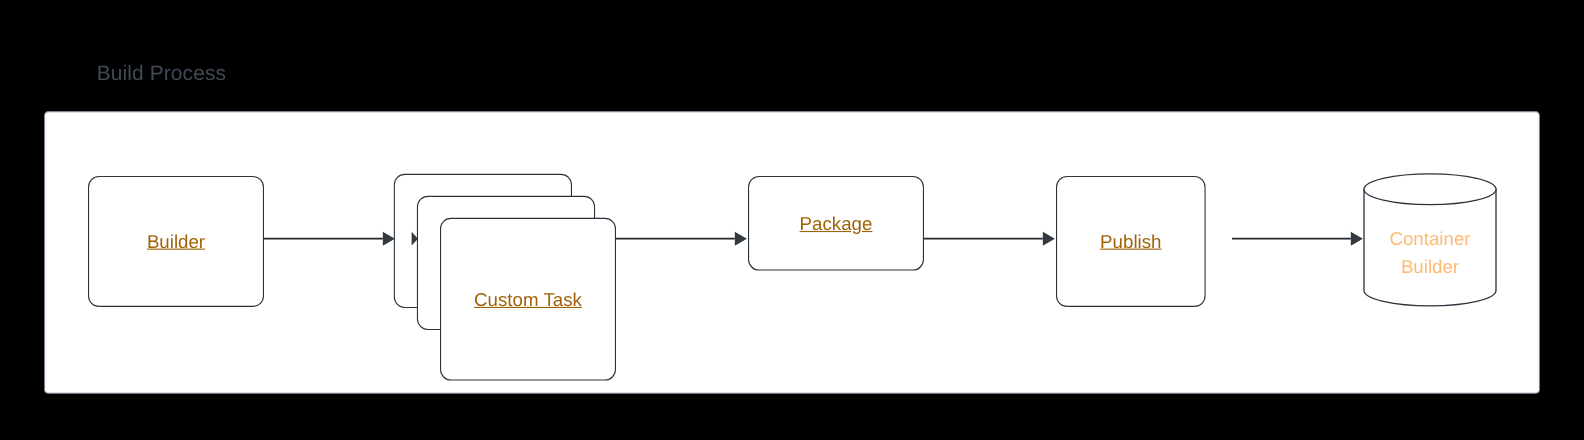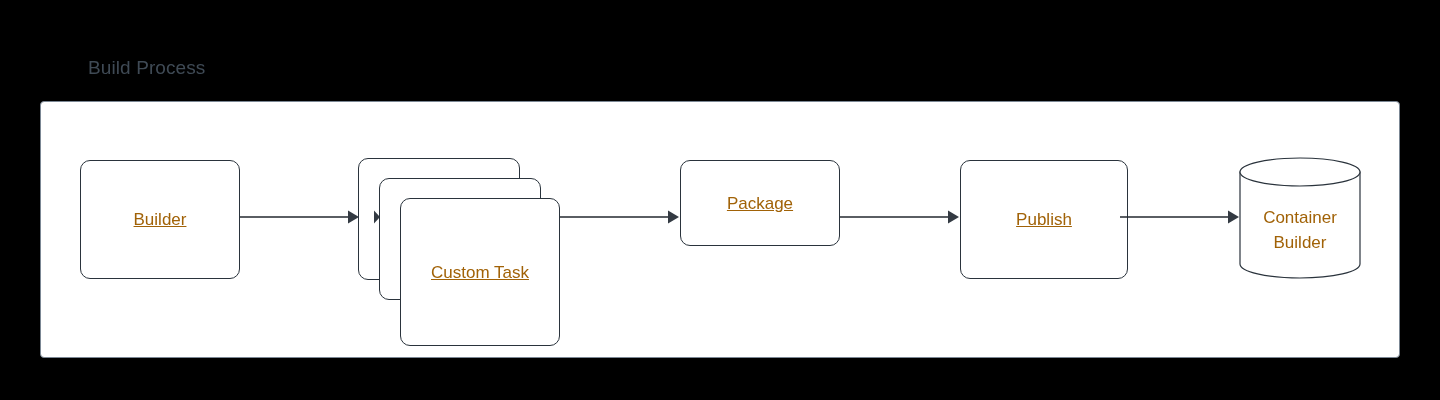--- a/index.html
+++ b/index.html
@@ -83,21 +83,21 @@
     left: 0;
     top: 0;
     width: 100%;
     height: 100%;
     display: flex;
     flex-direction: column;
     align-items: center;
     justify-content: center;
     font-size: 17px;
     line-height: 25px;
-    color: #a16207;
+    color: #fdba74;
     text-align: center;
     pointer-events: none;
   }
 
   
   .edge {
     position: absolute;
     z-index: 5;
   }
   .edge svg { display: block; overflow: visible; }
@@ -162,21 +162,21 @@
     <span class="node-label">Package</span>
   </div>
 
   <div class="edge" style="left:840px; top:207px; width:120px; height:20px;">
     <svg width="120" height="20" viewBox="0 0 120 20">
       <line class="edge-line" x1="0" y1="10" x2="108" y2="10"></line>
       <polygon class="edge-head" points="108,3.6 119,10 108,16.4"></polygon>
     </svg>
   </div>
 
-  <div class="node" style="left:960px; top:160px; width:168px; height:119px;">
+  <div class="node" style="left:960px; top:160px; width:136px; height:119px;">
     <span class="node-label">Publish</span>
   </div>
 
   <div class="edge" style="left:1120px; top:207px; width:120px; height:20px;">
     <svg width="120" height="20" viewBox="0 0 120 20">
       <line class="edge-line" x1="0" y1="10" x2="108" y2="10"></line>
       <polygon class="edge-head" points="108,3.6 119,10 108,16.4"></polygon>
     </svg>
   </div>
 

